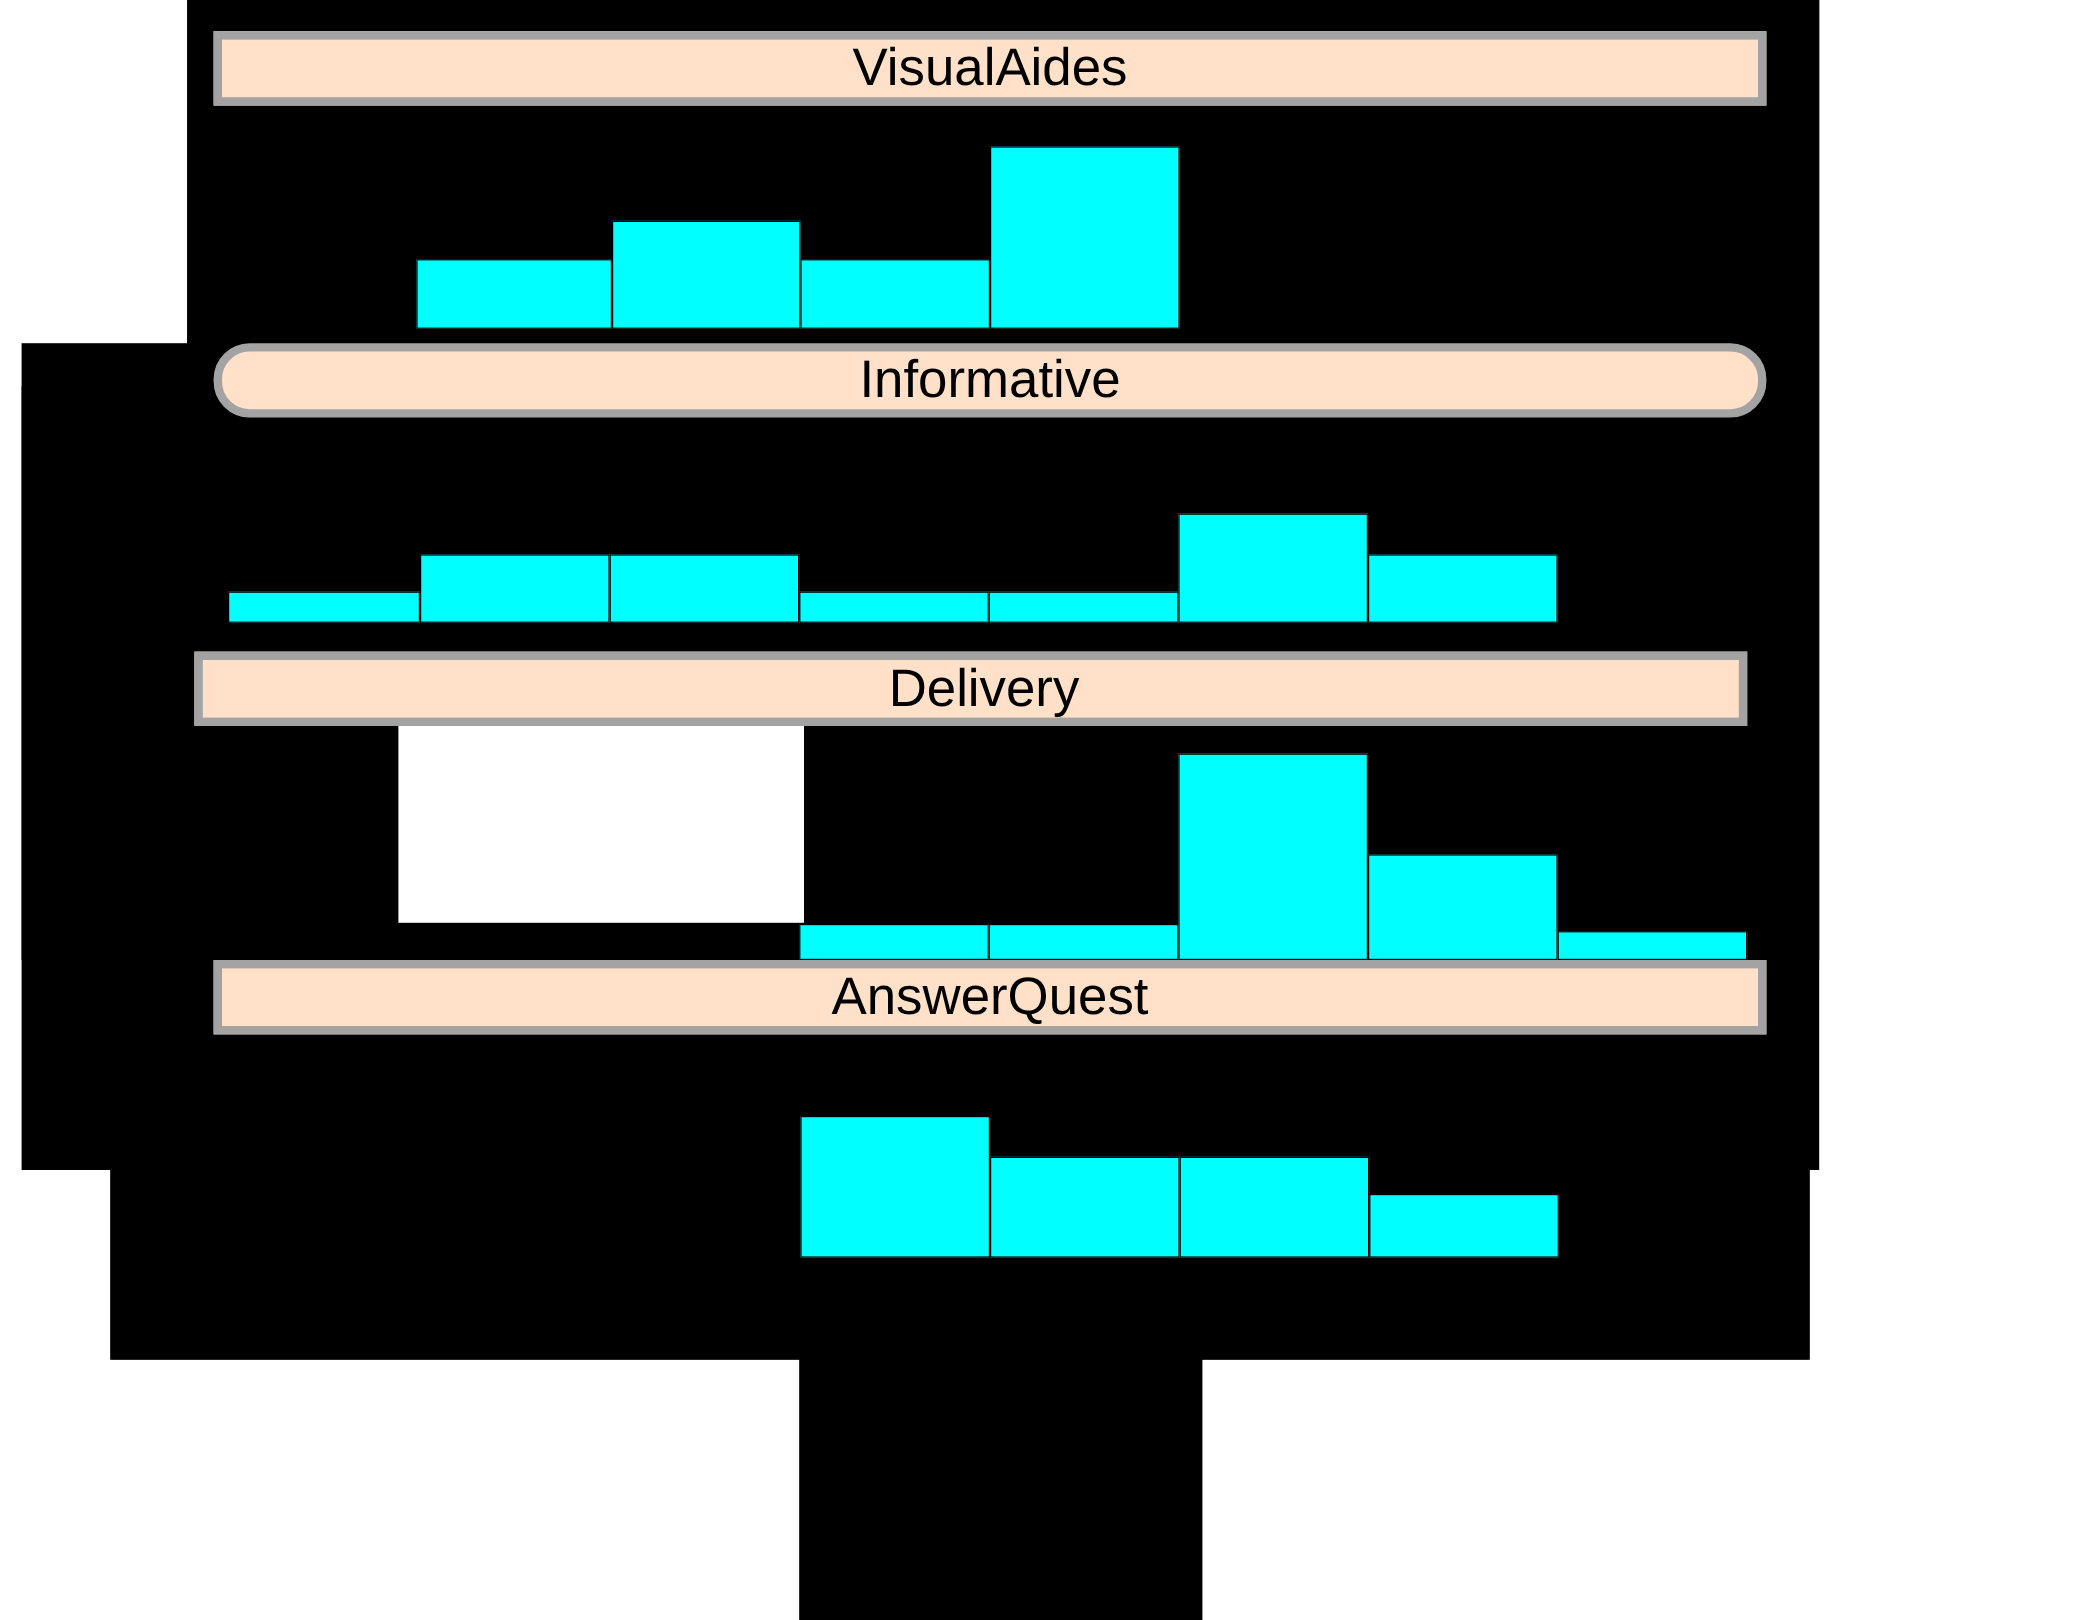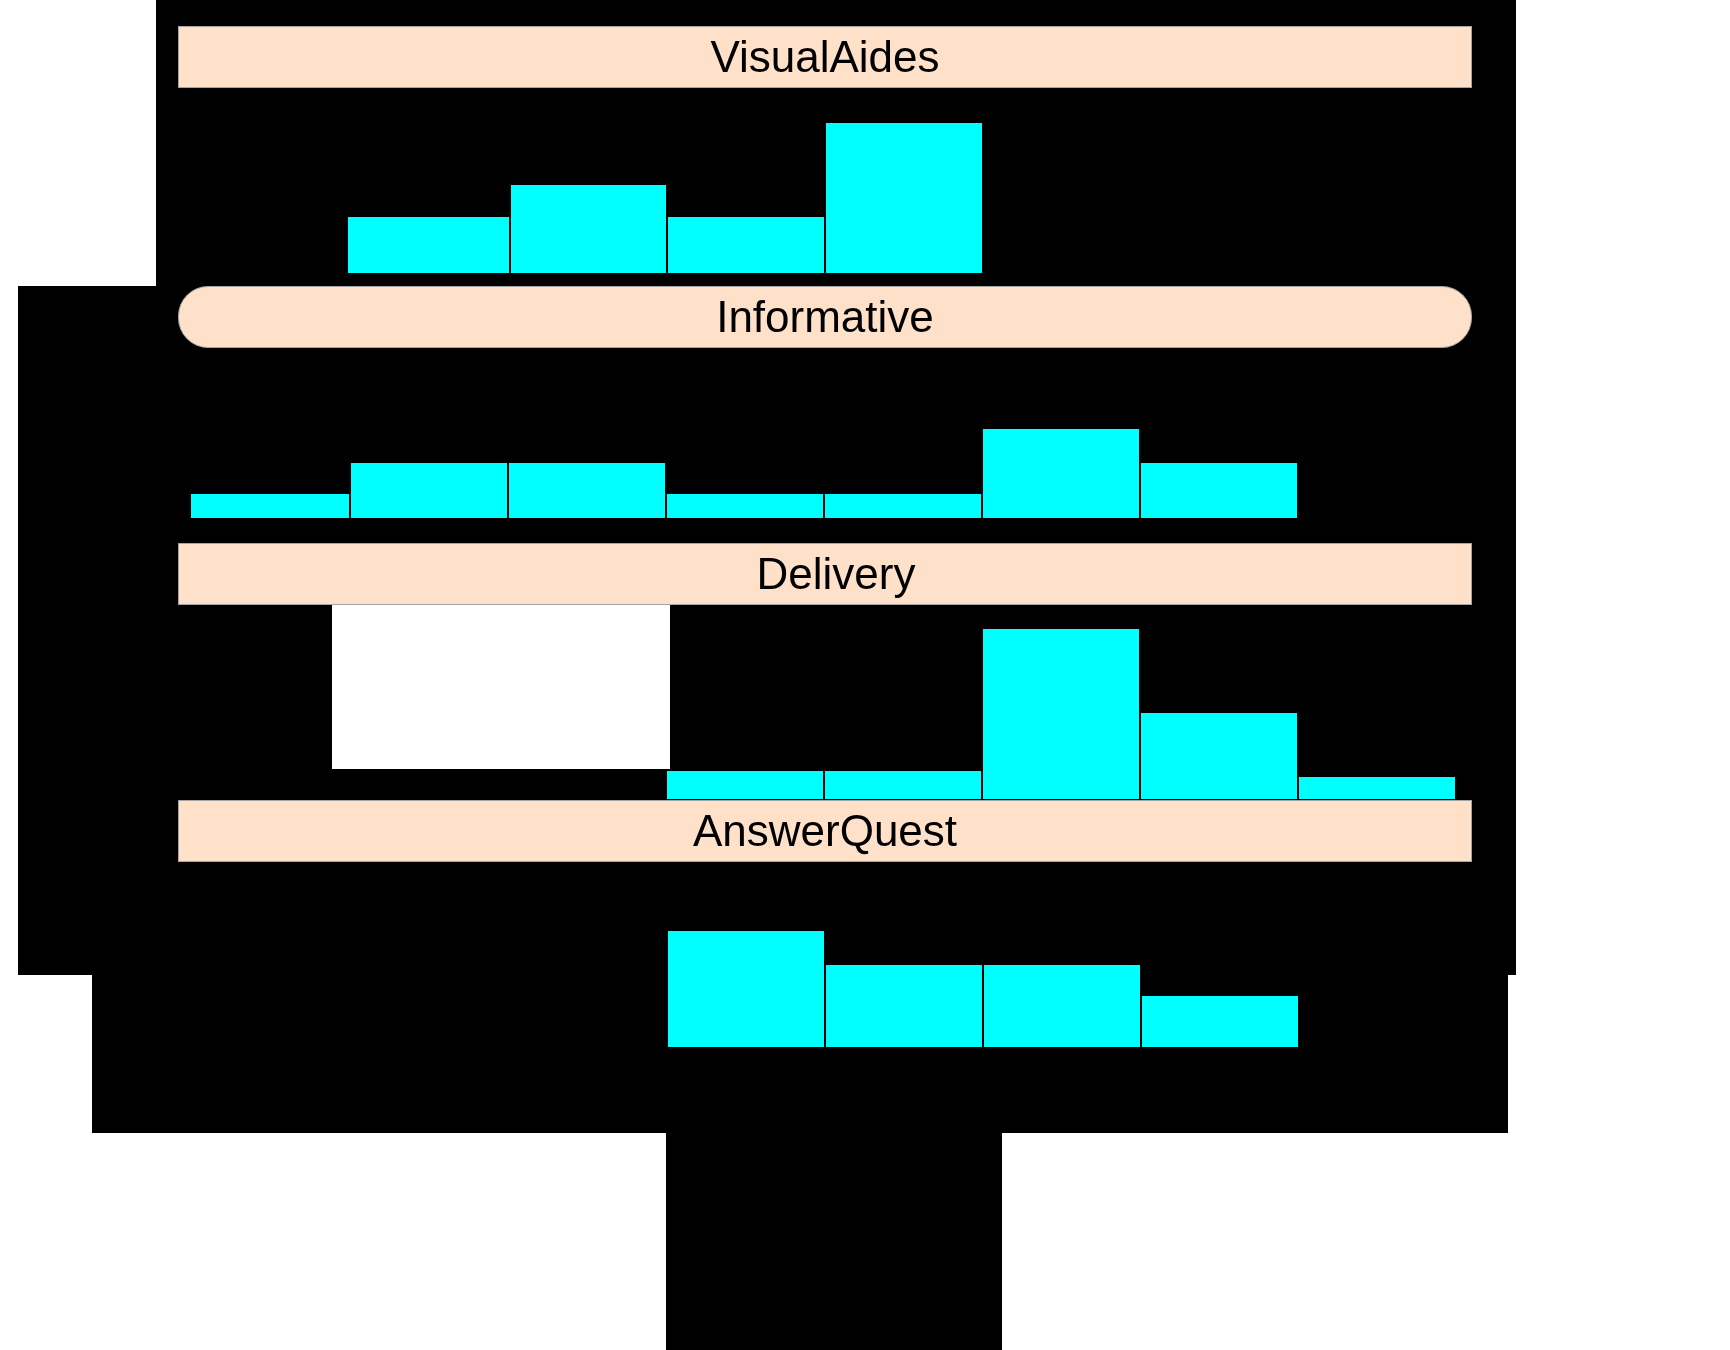--- a/index.html
+++ b/index.html
@@ -23,21 +23,21 @@
   }
 
   
   .panel {
     position: absolute;
     background: #000000;
   }
   .strip {
     position: absolute;
     background: #ffe0c8;
-    border: 1px solid #a3a3a3;
+    border: 7px solid #a3a3a3;
     box-sizing: border-box;
     display: flex;
     align-items: center;
     justify-content: center;
     overflow: hidden;
   }
   .strip-label {
     font-size: 44px;
     line-height: 1;
     color: #000000;
@@ -92,21 +92,21 @@
       <div class="bar" style="left:332px;  top:114px; width:158px; height:57px;"></div>
       <div class="bar" style="left:490px;  top:114px; width:158px; height:57px;"></div>
       <div class="bar" style="left:648px;  top:145px; width:158px; height:26px;"></div>
       <div class="bar" style="left:806px;  top:145px; width:158px; height:26px;"></div>
       <div class="bar" style="left:964px;  top:80px;  width:158px; height:91px;"></div>
       <div class="bar" style="left:1122px; top:114px; width:158px; height:57px;"></div>
     </div>
   </div>
 
   <div class="panel" style="left:18px; top:543px; width:1498px; height:257px;">
-    <div class="strip" style="left:160px; top:0px; width:1294px; height:62px;padding-left:22px;">
+    <div class="strip" style="left:144px; top:0px; width:1294px; height:62px;padding-left:22px;">
       <span class="strip-label">Delivery</span>
     </div>
     <div class="plot" style="left:0px; top:62px; width:1498px; height:195px;">
 
       <div class="bar empty" style="left:314px; top:-8px; width:338px; height:172px;"></div>
 
       <div class="bar" style="left:648px;  top:165px; width:158px; height:30px;"></div>
       <div class="bar" style="left:806px;  top:165px; width:158px; height:30px;"></div>
       <div class="bar" style="left:964px;  top:23px;  width:158px; height:172px;"></div>
       <div class="bar" style="left:1122px; top:107px; width:158px; height:88px;"></div>

